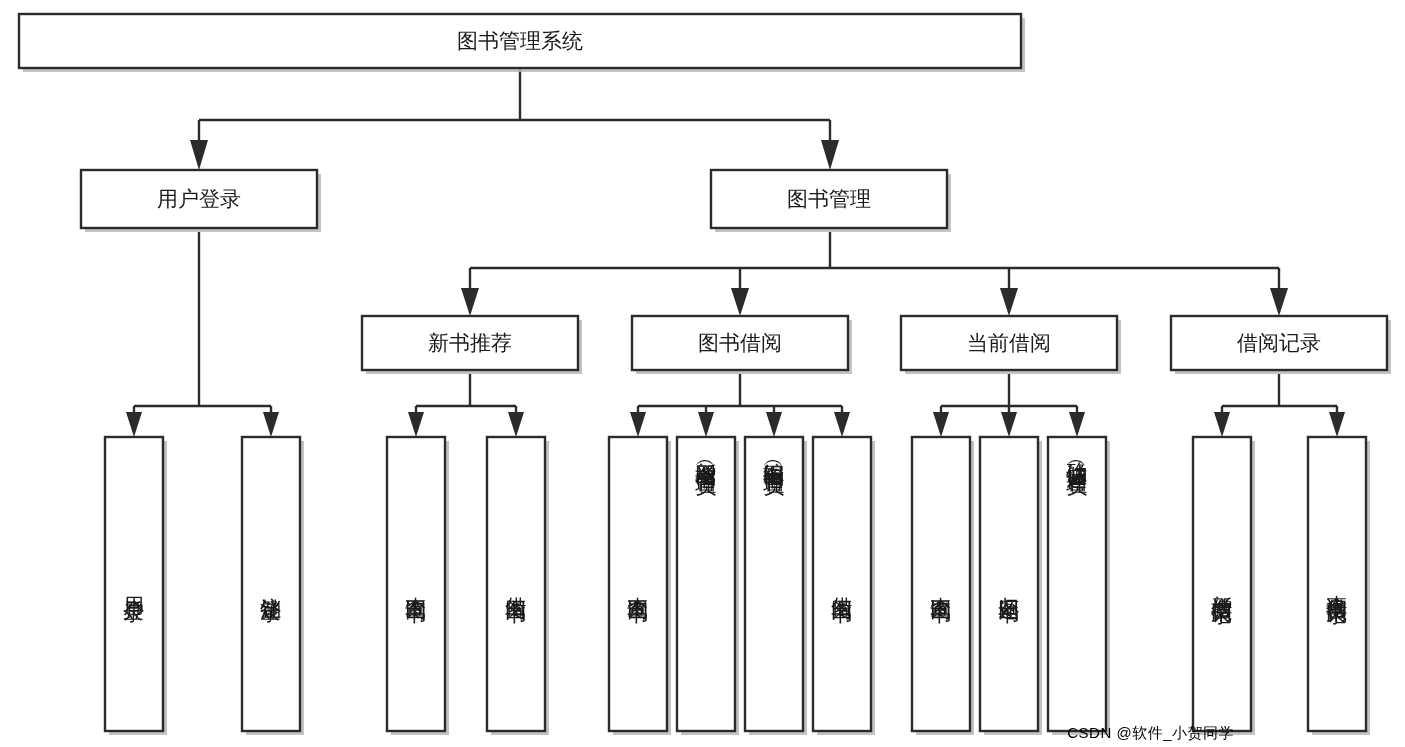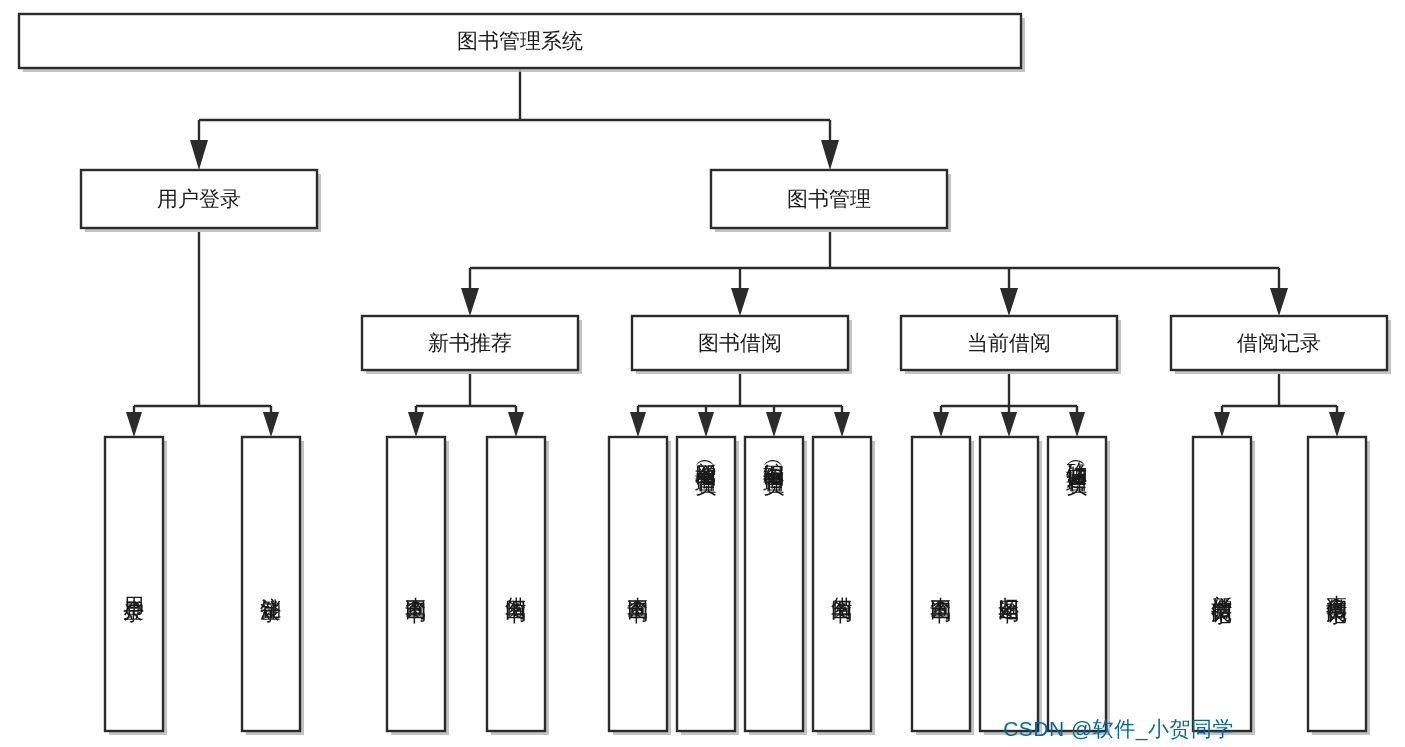--- a/index.html
+++ b/index.html
@@ -71,22 +71,22 @@
     letter-spacing: 2px;
     color: #1a1a1a;
     white-space: nowrap;
     text-align: center;
   }
   .watermark {
     position: absolute;
     right: 8px;
     bottom: 4px;
     font-family: "Liberation Sans", "DejaVu Sans", sans-serif;
-    font-size: 21px;
-    color: #0369a1;
+    font-size: 15px;
+    color: #000000;
     letter-spacing: 0.5px;
     white-space: nowrap;
   }
 </style>
 </head>
 <body>
 
 <div id="diagram-root">
 
   <svg id="tree-svg" viewBox="0 0 1405 747" xmlns="http://www.w3.org/2000/svg">

